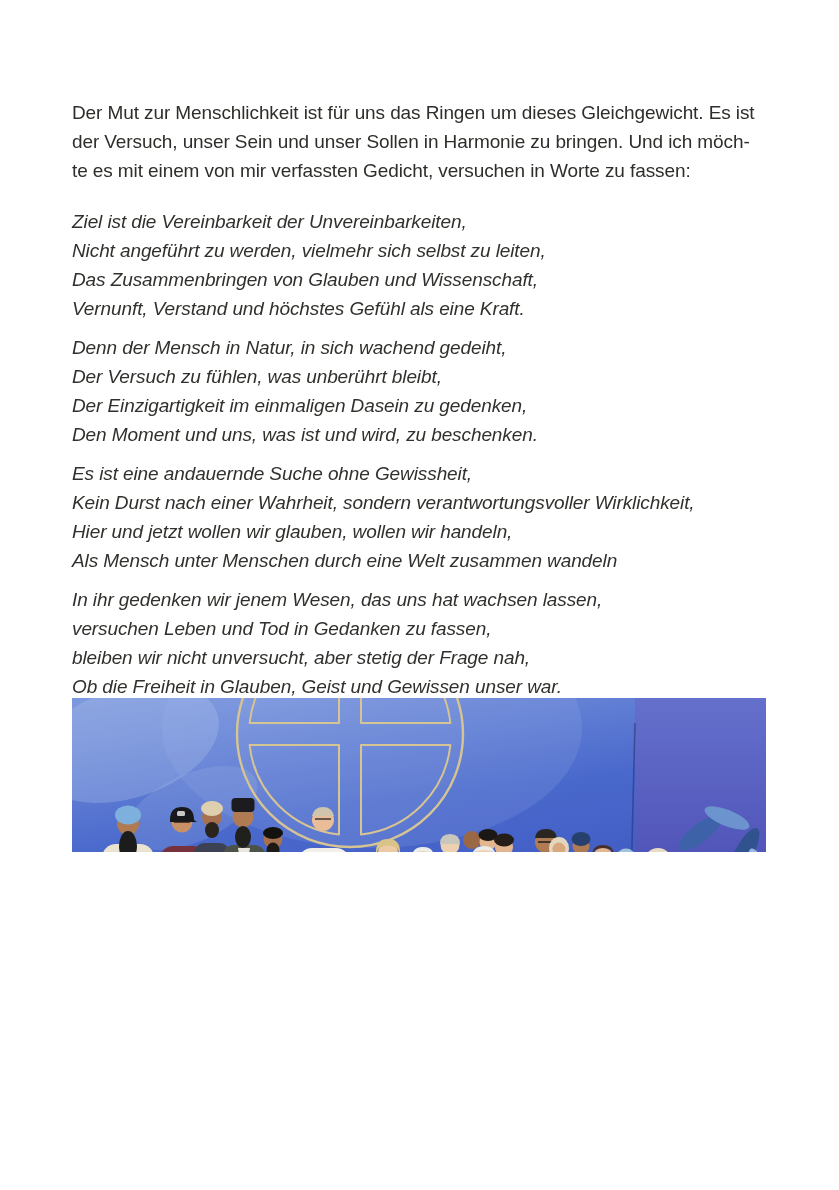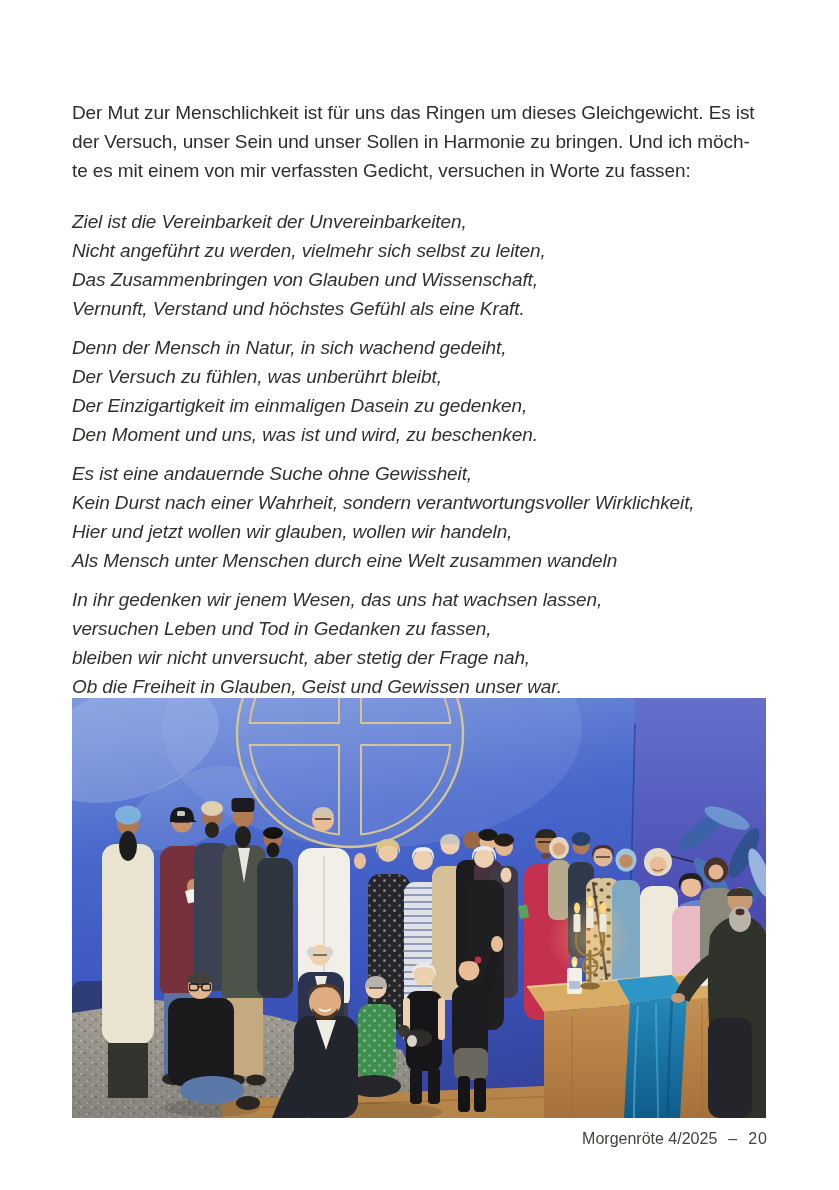--- a/index.html
+++ b/index.html
@@ -1,17 +1,17 @@
 <!DOCTYPE html>
 <html lang="de"><head>
 <meta charset="utf-8">
 <style>
   html,body{margin:0;padding:0;background:#ffffff;}
   .page{
-    position:relative;width:839px;height:1190px;margin:0 auto;background:#ffffff;
+    position:relative;width:839px;height:852px;margin:0 auto;background:#ffffff;
     font-family:"Liberation Sans","DejaVu Sans",sans-serif;color:#2e2e2a;overflow:hidden;
   }
   .intro{
     position:absolute;left:72px;top:79px;width:720px;
     font-size:19px;line-height:29px;letter-spacing:-0.1px;white-space:pre-line;color:#2e2e2a;
   }
   .stanza{
     position:absolute;left:72px;width:720px;font-style:italic;
     font-size:19px;line-height:29px;letter-spacing:-0.1px;white-space:pre-line;color:#30302c;
   }

